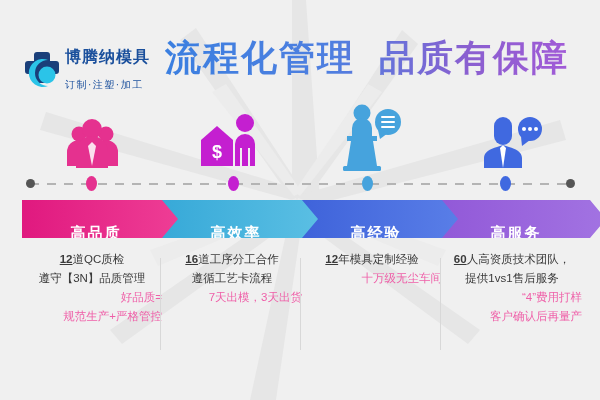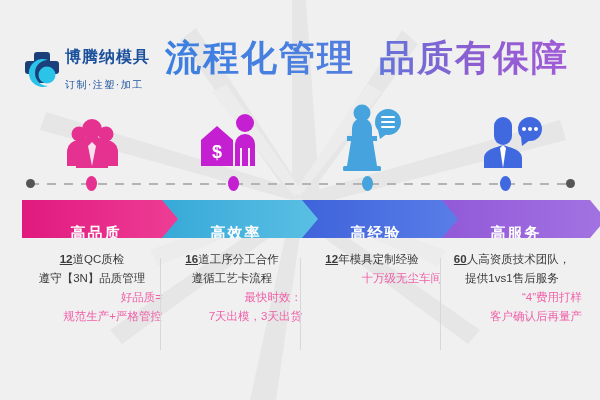--- a/index.html
+++ b/index.html
@@ -196,21 +196,20 @@
     <div class="col" style="left:22px;">
       <div class="ln dark"><span class="u">12</span><span>道QC质检</span></div>
       <div class="ln dark">遵守【3N】品质管理</div>
       <div class="ln pink">好品质=</div>
       <div class="ln pink">规范生产+严格管控</div>
     </div>
 
     <div class="col" style="left:162px;">
       <div class="ln dark"><span class="u">16</span><span>道工序分工合作</span></div>
       <div class="ln dark">遵循工艺卡流程</div>
-      <div class="ln pink">最快时效：</div>
       <div class="ln pink">7天出模，3天出货</div>
     </div>
 
     <div class="col" style="left:302px;">
       <div class="ln dark"><span class="u">12</span><span>年模具定制经验</span></div>
       <div class="ln pink">十万级无尘车间</div>
     </div>
 
     <div class="col" style="left:442px;">
       <div class="ln dark"><span class="u">60</span><span>人高资质技术团队，</span></div>

